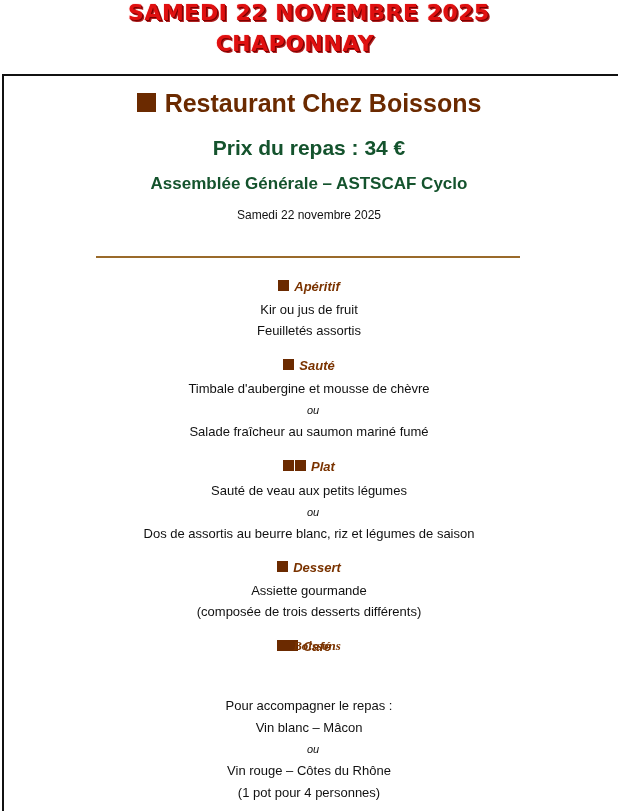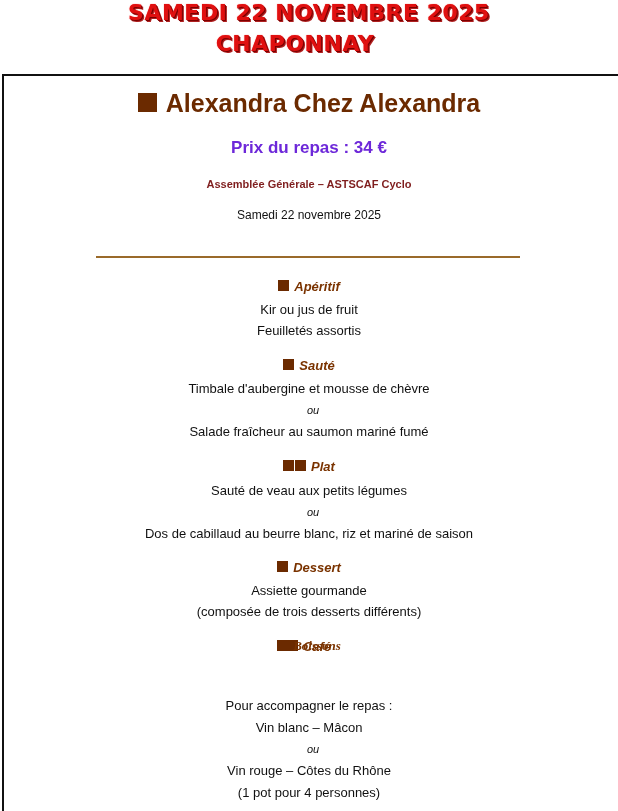--- a/index.html
+++ b/index.html
@@ -27,22 +27,22 @@
     .center { position: absolute; left: 0; width: 618px; text-align: center; }
 
     .restaurant {
       top: 86px; font-size: 25px; font-weight: bold; color: #6b2a00; line-height: 34px;
     }
     .sq {
       display: inline-block; background: #6b2a00; vertical-align: middle;
     }
     .restaurant .sq { width: 19px; height: 19px; margin-right: 9px; position: relative; top: -3px; }
 
-    .price { top: 137px; font-size: 17px; font-weight: bold; color: #6d28d9; line-height: 22px; }
-    .assembly { top: 173px; font-size: 11px; font-weight: bold; color: #7f1d1d; line-height: 22px; }
+    .price { top: 137px; font-size: 21px; font-weight: bold; color: #14532d; line-height: 22px; }
+    .assembly { top: 173px; font-size: 17px; font-weight: bold; color: #14532d; line-height: 22px; }
     .date-small { top: 207px; font-size: 12px; color: #111; line-height: 16px; }
 
     .separator {
       position: absolute; left: 96px; top: 256px; width: 424px; height: 2px; background: #9a6a2a;
     }
 
     .section-title {
       font-size: 13px; font-weight: bold; font-style: italic; color: #7a3300; line-height: 20px;
     }
     .section-title .sq { width: 11px; height: 11px; margin-right: 5px; position: relative; top: -2px; }
@@ -54,21 +54,21 @@
 <body>
 
 <div class="banner">
   <div class="banner-line l1">SAMEDI 22 NOVEMBRE 2025</div>
   <div class="banner-line l2">CHAPONNAY</div>
 </div>
 
 <div class="frame"></div>
 
 <div class="center restaurant">
-  <span class="sq"></span><span>Alexandra Chez Alexandra</span>
+  <span class="sq"></span><span>Restaurant Chez Boissons</span>
 </div>
 
 <div class="center price">Prix du repas : 34 €</div>
 <div class="center assembly">Assemblée Générale – ASTSCAF Cyclo</div>
 <div class="center date-small">Samedi 22 novembre 2025</div>
 
 <div class="separator"></div>
 
 <div class="center section-title" style="top:277px;">
   <span class="sq"></span><span>Apéritif</span>
@@ -81,21 +81,21 @@
 </div>
 <div class="center item" style="top:380px;">Timbale d'aubergine et mousse de chèvre</div>
 <div class="center ou" style="top:403px;">ou</div>
 <div class="center item" style="top:423px;">Salade fraîcheur au saumon mariné fumé</div>
 
 <div class="center section-title" style="top:457px;">
   <span class="sq"></span><span class="sq"></span><span>Plat</span>
 </div>
 <div class="center item" style="top:482px;">Sauté de veau aux petits légumes</div>
 <div class="center ou" style="top:505px;">ou</div>
-<div class="center item" style="top:525px;">Dos de cabillaud au beurre blanc, riz et mariné de saison</div>
+<div class="center item" style="top:525px;">Dos de assortis au beurre blanc, riz et légumes de saison</div>
 
 <div class="center section-title" style="top:558px;">
   <span class="sq"></span><span>Dessert</span>
 </div>
 <div class="center item" style="top:582px;">Assiette gourmande</div>
 <div class="center item" style="top:603px;">(composée de trois desserts différents)</div>
 
 <div class="center section-title" style="top:637px;">
   <span class="sq"></span><span>Café</span>
 </div>

